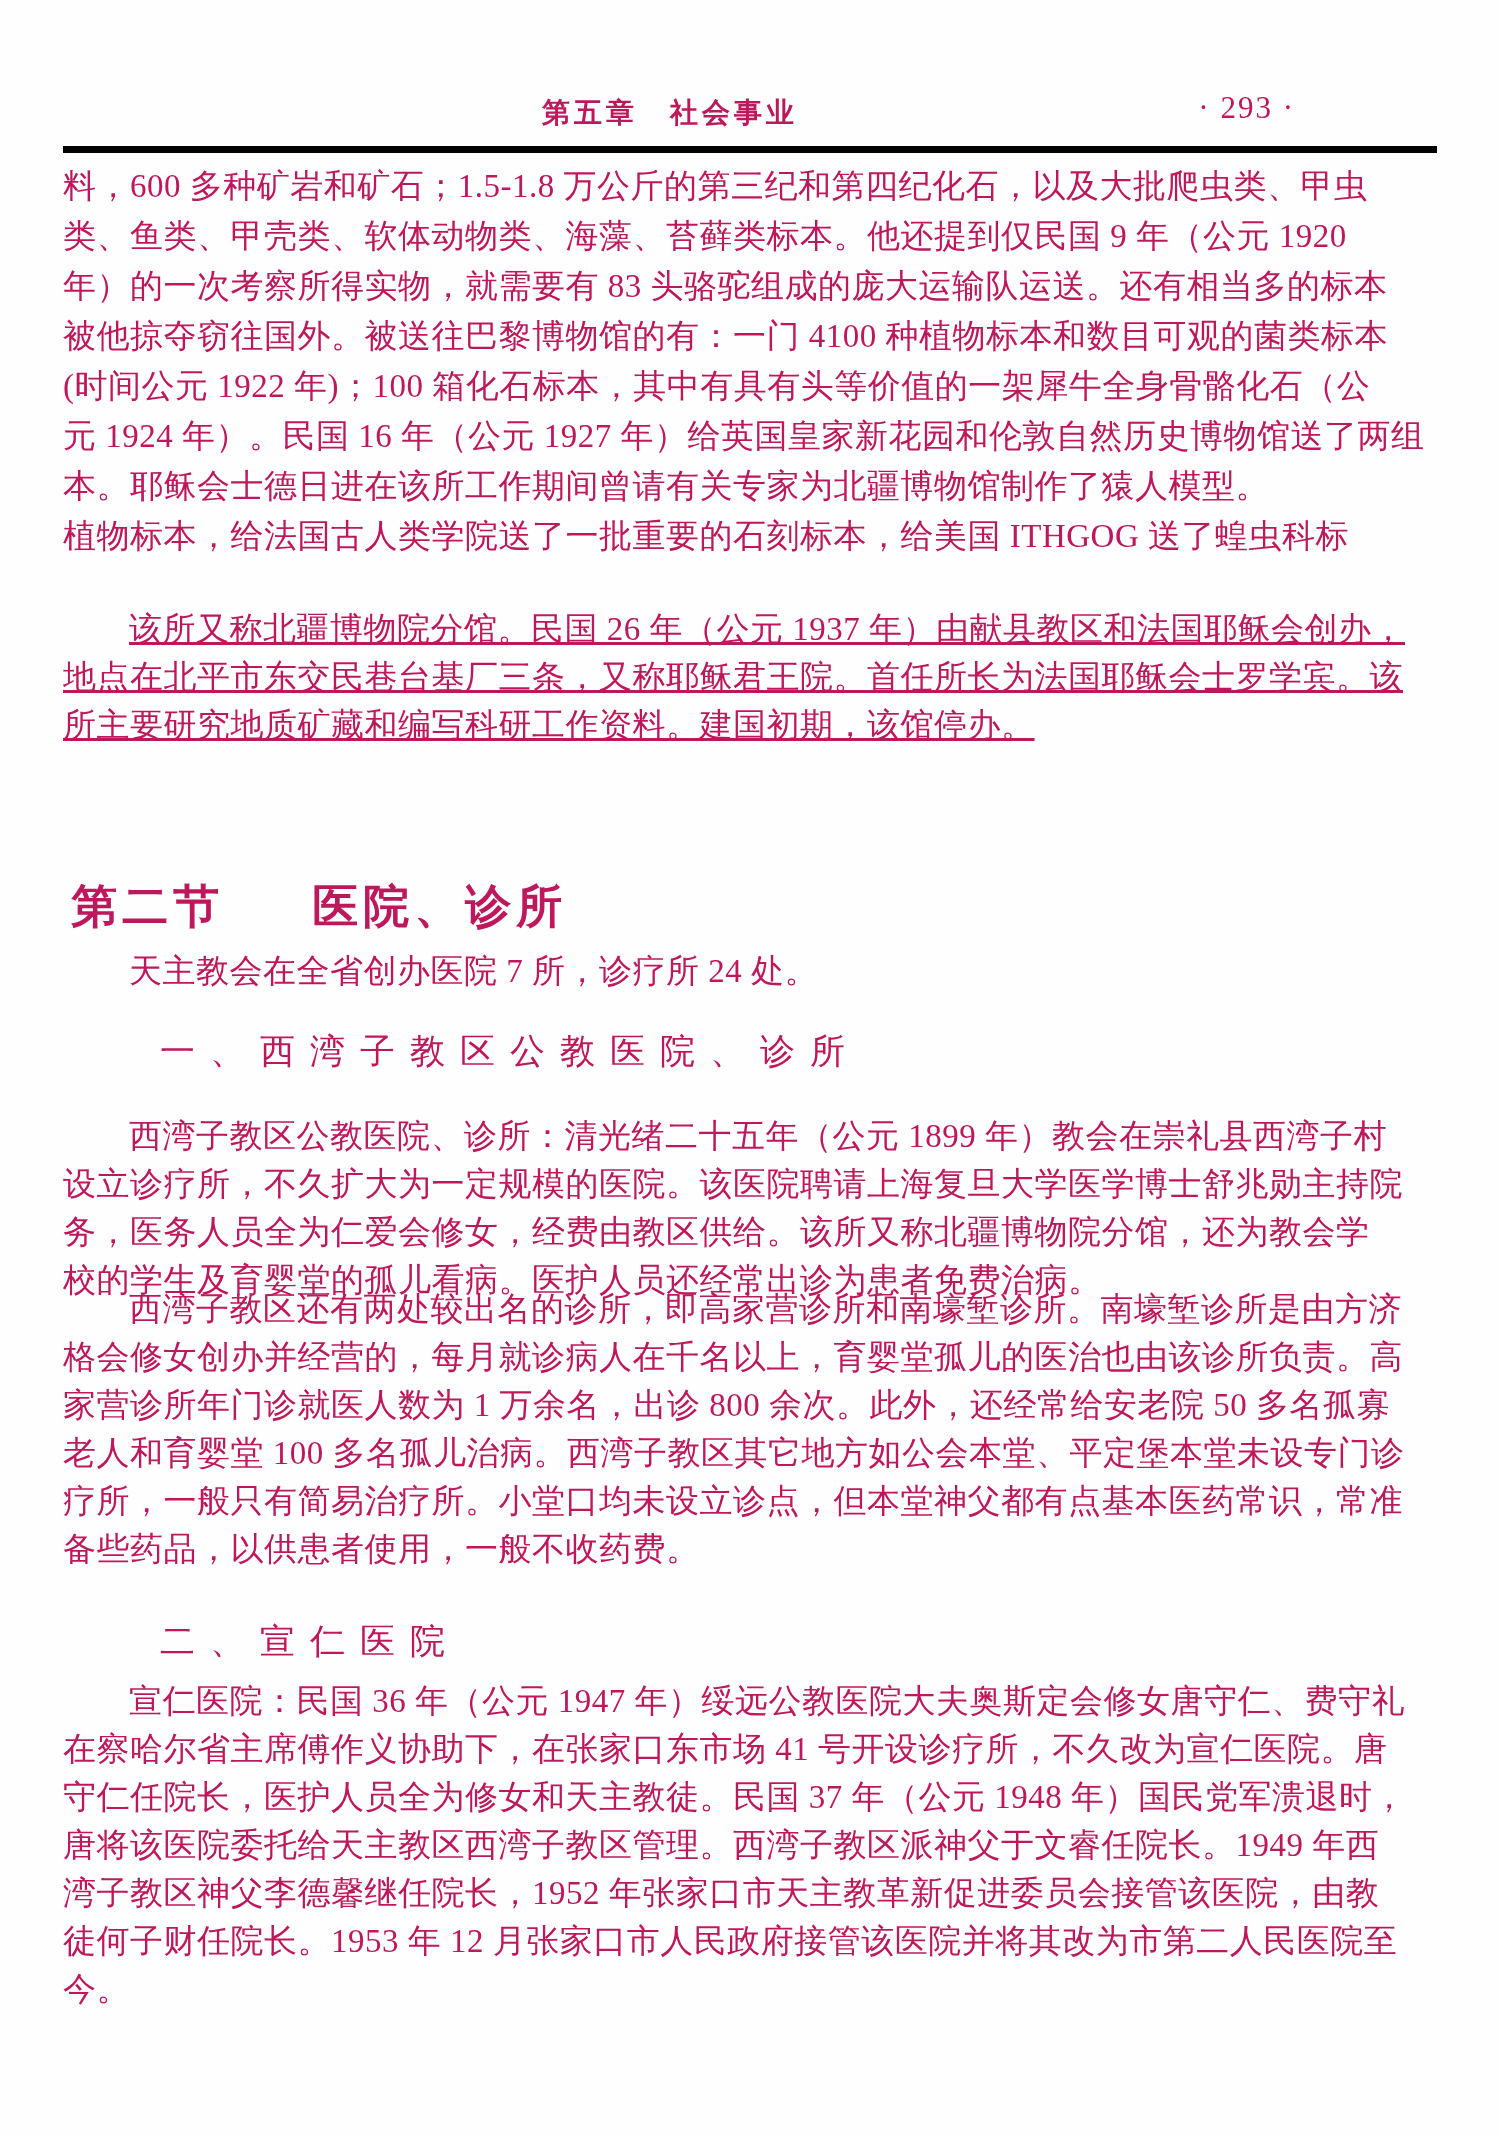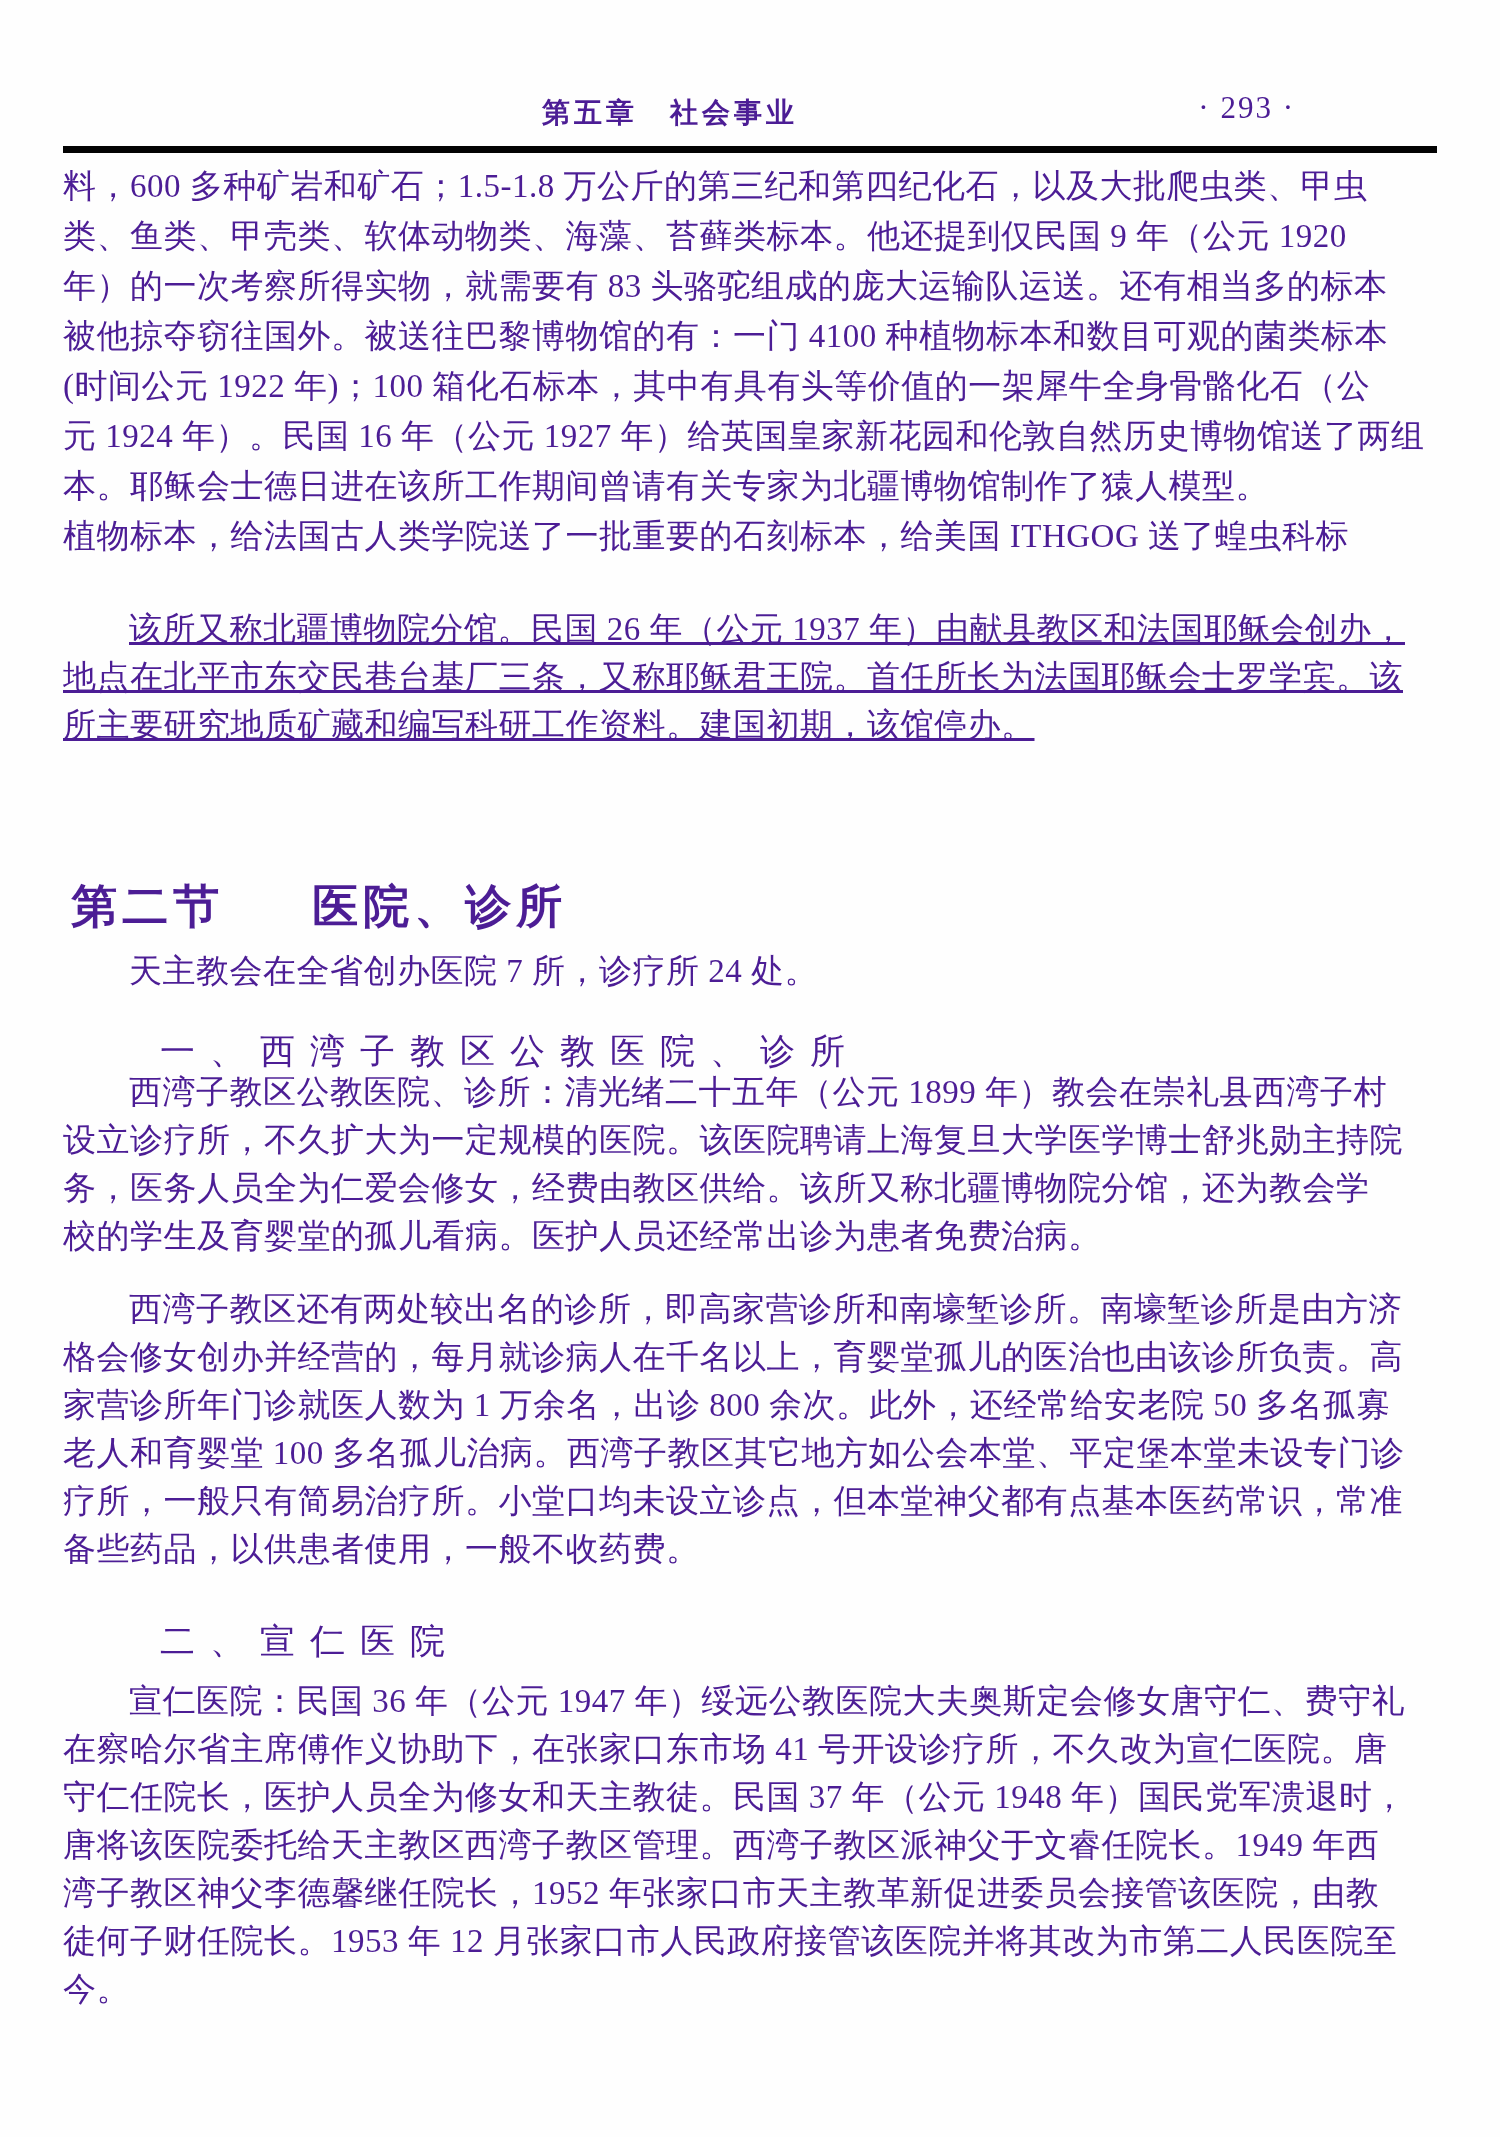--- a/index.html
+++ b/index.html
@@ -2,21 +2,21 @@
 <html><head>
 <meta charset="utf-8">
 <style>
   html,body { margin:0; padding:0; background:#ffffff; }
   .page {
     position:relative;
     width:1500px; height:2137px;
     background:#fefefdf8;
     background-color:#fefefe;
     font-family:"Liberation Serif","DejaVu Serif",serif;
-    color:#4c1d95;
+    color:#be185d;
     overflow:hidden;
   }
   .header-chapter {
     position:absolute; top:94px; left:0; right:160px;
     text-align:center;
     font-size:28px; letter-spacing:4px; font-weight:600;
     white-space:pre;
   }
   .page-number {
     position:absolute; top:90px; right:205px;
@@ -91,21 +91,21 @@
     </div>
 
   <div class="section-title">
     <span>第二节</span><span class="gap"></span><span>医院、诊所</span>
   </div>
 
   <div class="intro-line">天主教会在全省创办医院 7 所，诊疗所 24 处。</div>
 
   <div class="sub-heading" style="top:1028px;">一、西湾子教区公教医院、诊所</div>
 
-  <div class="block lines-48 indent-first" style="top:1068px;">
+  <div class="block lines-48 indent-first" style="top:1112px;">
       <div class="tline">西湾子教区公教医院、诊所：清光绪二十五年（公元 1899 年）教会在崇礼县西湾子村</div>
       <div class="tline">设立诊疗所，不久扩大为一定规模的医院。该医院聘请上海复旦大学医学博士舒兆勋主持院</div>
       <div class="tline">务，医务人员全为仁爱会修女，经费由教区供给。该所又称北疆博物院分馆，还为教会学</div>
       <div class="tline">校的学生及育婴堂的孤儿看病。医护人员还经常出诊为患者免费治病。</div>
     </div>
 
   <div class="block lines-48 indent-first" style="top:1285px;">
       <div class="tline">西湾子教区还有两处较出名的诊所，即高家营诊所和南壕堑诊所。南壕堑诊所是由方济</div>
       <div class="tline">格会修女创办并经营的，每月就诊病人在千名以上，育婴堂孤儿的医治也由该诊所负责。高</div>
       <div class="tline">家营诊所年门诊就医人数为 1 万余名，出诊 800 余次。此外，还经常给安老院 50 多名孤寡</div>

